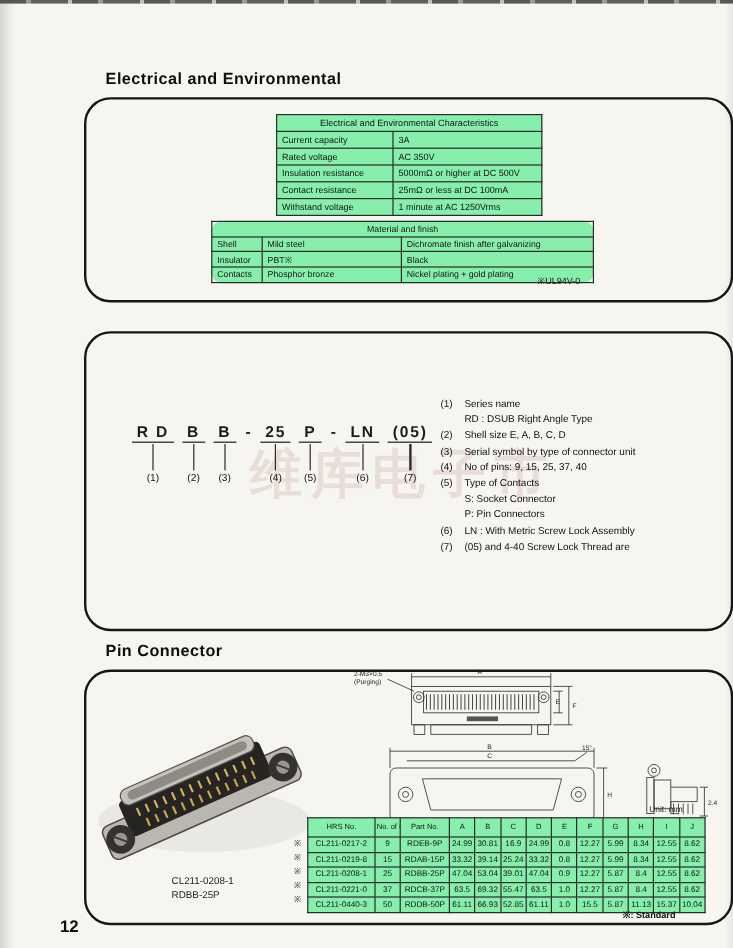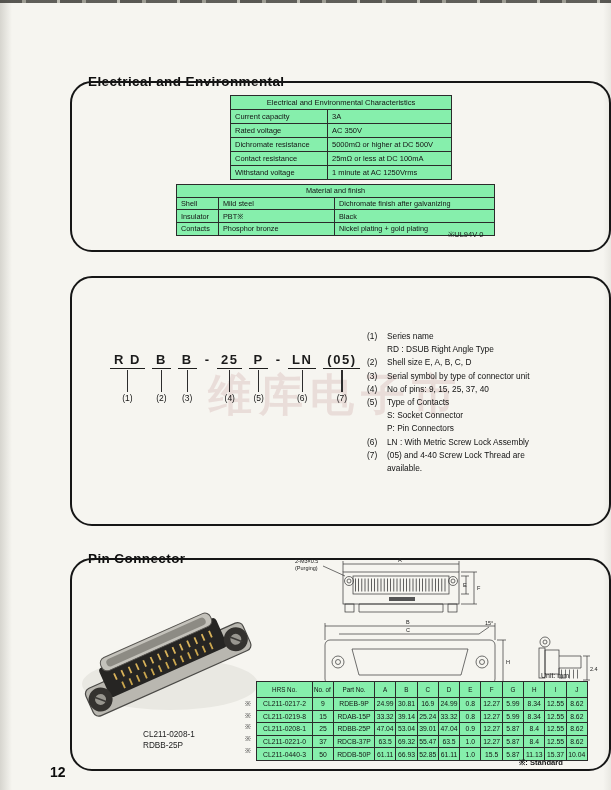--- a/index.html
+++ b/index.html
@@ -15,39 +15,39 @@
     background:linear-gradient(90deg, rgba(120,118,108,.25), rgba(0,0,0,0) 12px),
                linear-gradient(270deg, rgba(120,118,108,.10), rgba(0,0,0,0) 8px);
   }
   .top-edge{
     position:absolute; top:0; left:0; right:0; height:3px;
     background:repeating-linear-gradient(90deg,#3d3c37 0 22px,#8d8c82 22px 26px,#45443f 26px 57px,#b5b4aa 57px 60px);
     opacity:.85;
   }
   .section-heading{
     position:absolute; left:88px; font-size:13.5px; font-weight:700;
-    letter-spacing:.4px; color:#0d0d0d; white-space:nowrap;margin-top:16px;
+    letter-spacing:.4px; color:#0d0d0d; white-space:nowrap;
   }
   .round-box{
     position:absolute; left:70px; width:537px;
     border:2px solid #161616; border-radius:22px;
     background:transparent;
   }
   
   table.data{border-collapse:collapse; table-layout:fixed; position:absolute; background:#86efac;}
   table.data td, table.data th{
     border:1px solid #2b2b2b; font-weight:400; font-size:7.5px;
     padding:1px 4px; text-align:left; vertical-align:middle; white-space:nowrap;
     overflow:hidden; color:#141414;
   }
   table.data .title-cell{text-align:center; font-size:7.6px;}
   #char-table{left:230px; top:95px; width:221px;}
   #char-table td{height:11px;}
   #char-table col.c1{width:97px;} #char-table col.c2{width:124px;}
-  #mat-table{left:176px; top:184px; width:318px;}
+  #mat-table{left:176px; top:184px; width:318px;border-radius:10px;}
   #mat-table td{height:9.6px; font-size:7.3px;}
   #mat-table col.c1{width:42px;} #mat-table col.c2{width:116px;} #mat-table col.c3{width:160px;}
   .ul-note{position:absolute; left:448px; top:229px; font-size:7.5px; color:#141414;}
   
   #code-wrap{position:absolute; left:110px; top:353px; display:flex; align-items:flex-start;}
   .seg{display:flex; flex-direction:column; align-items:center; margin-right:7px;}
   .seg:last-child{}
   .seg-text{font-size:13px; font-weight:700; letter-spacing:1.5px;
     border-bottom:1.6px solid #1d1d1d; padding:0 4px 1px; line-height:14px; white-space:nowrap;}
   .seg.dash .seg-text{border-bottom:none; padding:0 1px; letter-spacing:0;}
@@ -97,21 +97,21 @@
     <tbody id="char-body">
         <tr>
           <td>Current capacity</td>
           <td>3A</td>
         </tr>
         <tr>
           <td>Rated voltage</td>
           <td>AC 350V</td>
         </tr>
         <tr>
-          <td>Dichromate resistance</td>
+          <td>Insulation resistance</td>
           <td>5000mΩ or higher at DC 500V</td>
         </tr>
         <tr>
           <td>Contact resistance</td>
           <td>25mΩ or less at DC 100mA</td>
         </tr>
         <tr>
           <td>Withstand voltage</td>
           <td>1 minute at AC 1250Vrms</td>
         </tr>
@@ -230,24 +230,20 @@
         <span class="note-num"></span>
         <span class="note-text">P: Pin Connectors</span>
       </div>
       <div class="note-line">
         <span class="note-num">(6)</span>
         <span class="note-text">LN : With Metric Screw Lock Assembly</span>
       </div>
       <div class="note-line">
         <span class="note-num">(7)</span>
         <span class="note-text">(05) and 4-40 Screw Lock Thread are</span>
-      </div>
-      <div class="note-line">
-        <span class="note-num"></span>
-        <span class="note-text">available.</span>
       </div>
     </div>
 
   <div class="section-heading" style="top:535px;">Pin Connector</div>
   <div class="round-box" style="top:558px; height:209px;"></div>
 
   <svg style="position:absolute; left:72px; top:592px;" width="192" height="150" viewBox="0 0 192 150">
     <ellipse cx="98" cy="92" rx="88" ry="26" fill="#e9e8e2"></ellipse>
     <g transform="rotate(-24 96 72)">
       <rect x="8" y="62" width="172" height="30" rx="6" fill="#b9b7b0" stroke="#4a4946" stroke-width="1.2"></rect>

